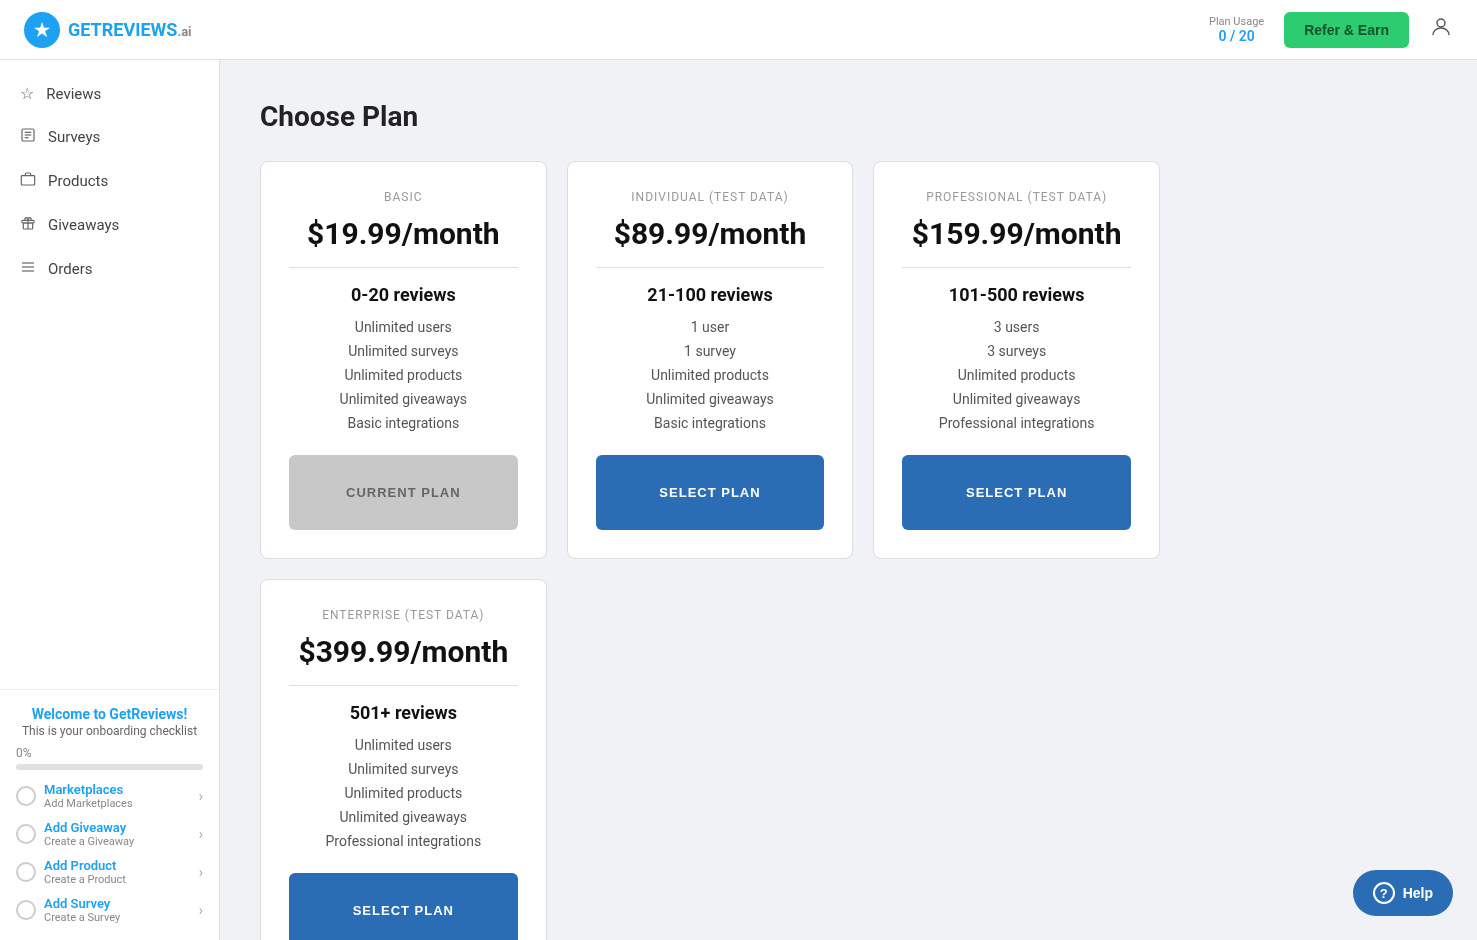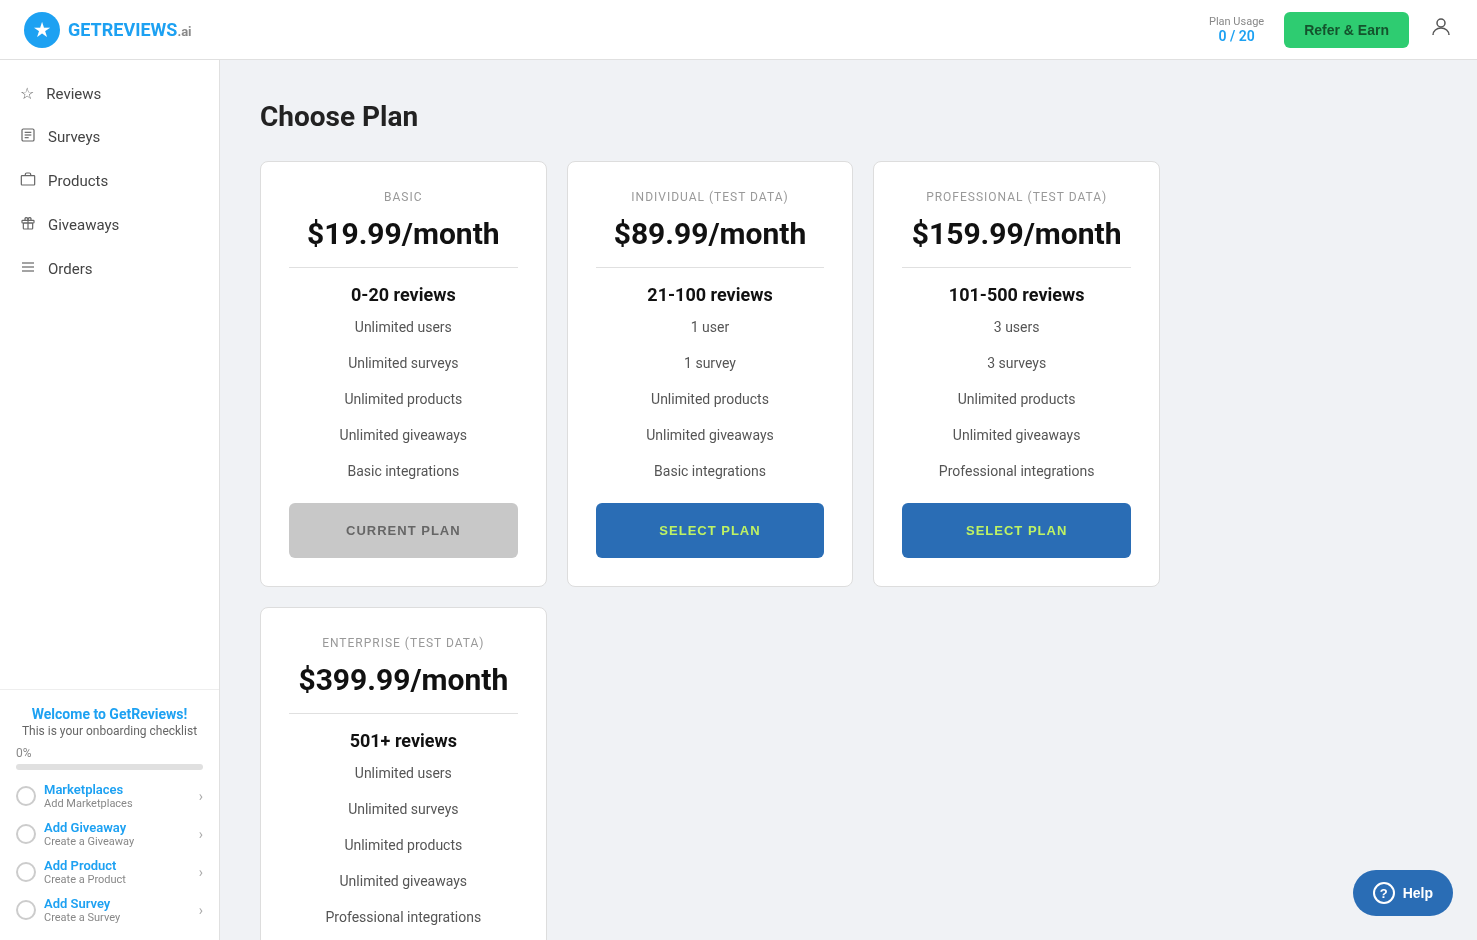--- a/index.html
+++ b/index.html
@@ -237,45 +237,45 @@
       font-size: 18px;
       font-weight: 700;
       color: #111;
       margin-bottom: 14px;
     }
     .plan-features {
       list-style: none;
       margin-bottom: 24px;
       display: flex;
       flex-direction: column;
-      gap: 20px;
+      gap: 8px;
     }
     .plan-features li {
       font-size: 14px;
       color: #555;
     }
     .plan-btn {
       width: 100%;
-      padding: 20px;
+      padding: 30px;
       border-radius: 6px;
       border: none;
       font-size: 13px;
       font-weight: 700;
       letter-spacing: 1px;
       cursor: pointer;
       text-transform: uppercase;
     }
     .btn-current {
       background: #c8c8c8;
       color: #666;
       cursor: default;
     }
     .btn-select {
       background: #2a6db5;
-      color: #bef264;
+      color: #ffffff;
     }
 
     
     .help-btn {
       position: fixed;
       bottom: 24px;
       right: 24px;
       background: #2a6db5;
       color: #fff;
       border: none;

